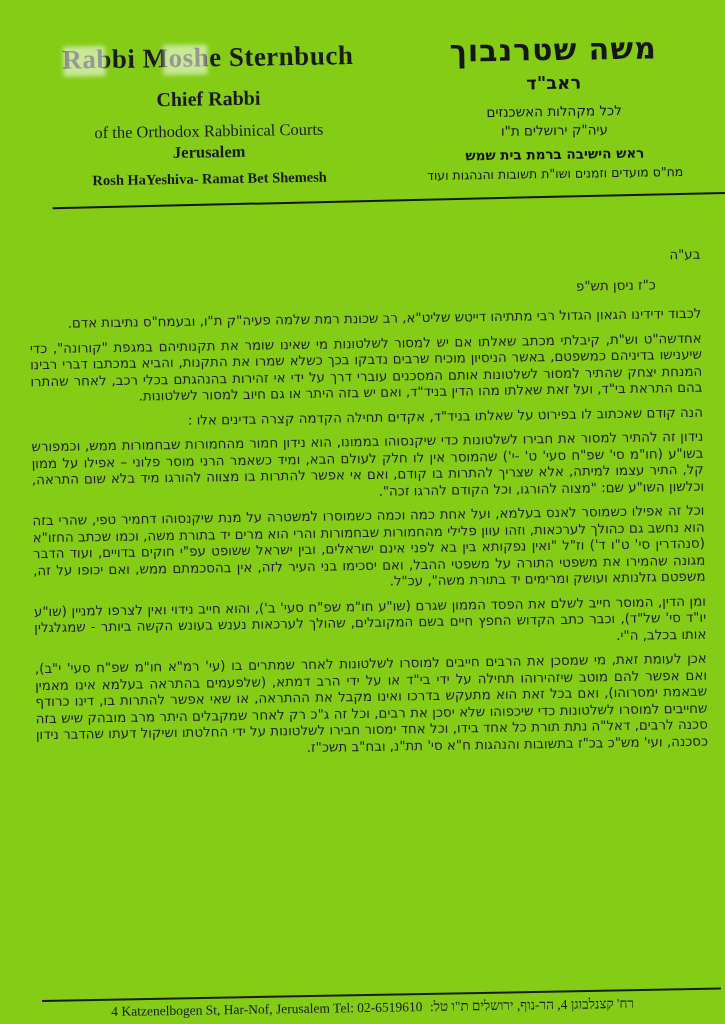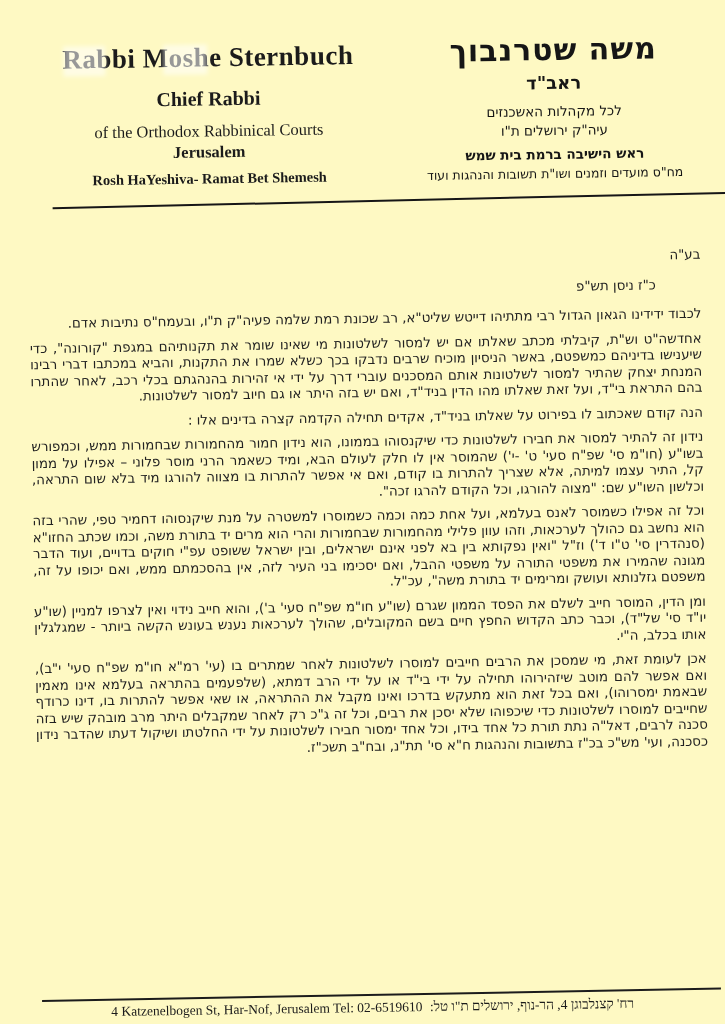--- a/index.html
+++ b/index.html
@@ -1,18 +1,18 @@
 <!DOCTYPE html>
 <html><head>
 <meta charset="utf-8">
 <style>
   html,body { margin:0; padding:0; background:#ffffff; }
   .page {
     position:relative; width:725px; height:1024px; margin:0 auto;
-    background:#fef9c3; overflow:hidden;
+    background:#84cc16; overflow:hidden;
     font-family:"DejaVu Sans", sans-serif; color:#1f1f1f;
   }
   .tilt { position:absolute; inset:0; transform:rotate(-0.9deg); transform-origin:50% 35%; }
 
   
   .lh-en {
     position:absolute; left:40px; top:40px; width:345px; text-align:center;
     font-family:"Liberation Serif", serif; color:#1b1b1b;
   }
   .lh-en-name { font-size:27px; font-weight:bold; letter-spacing:.5px; line-height:30px; }

